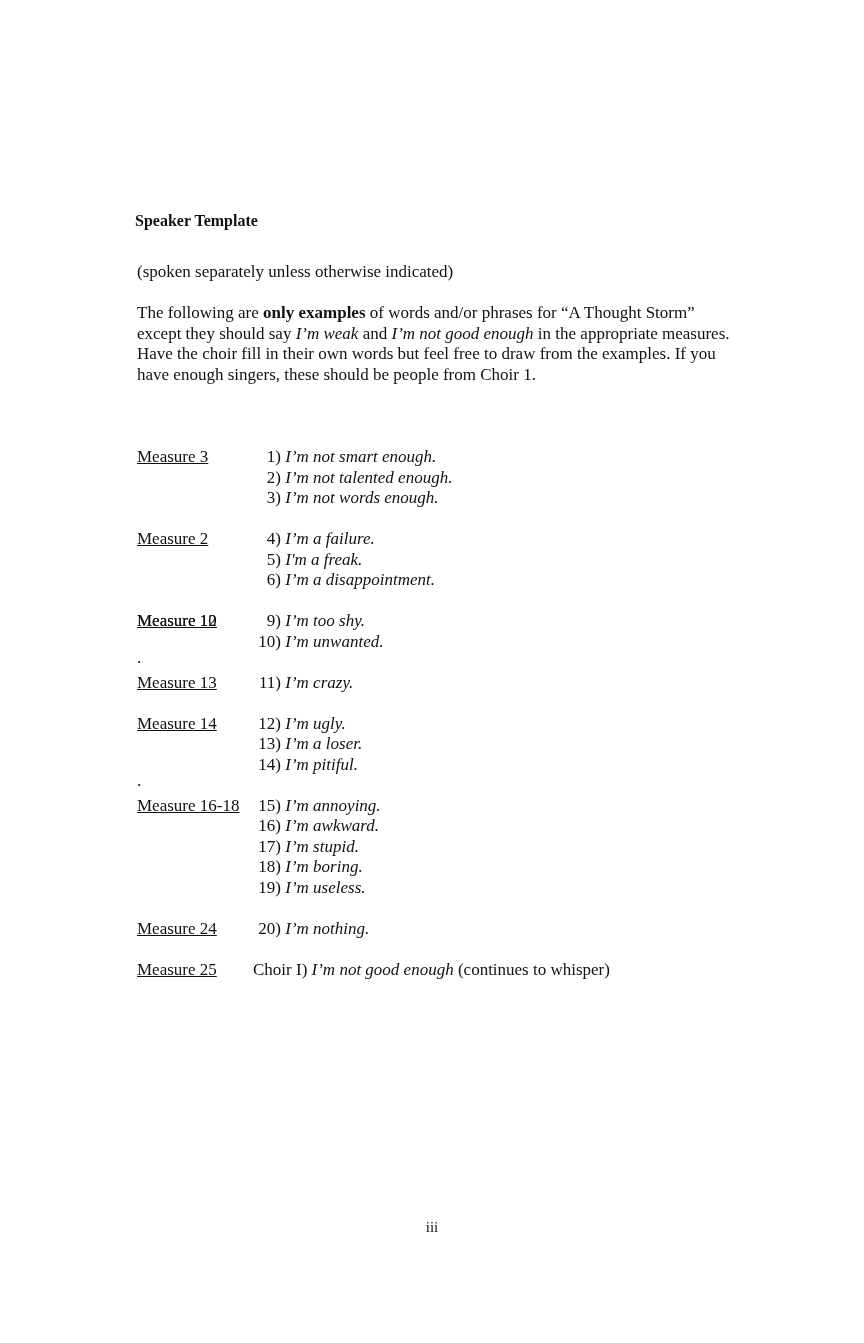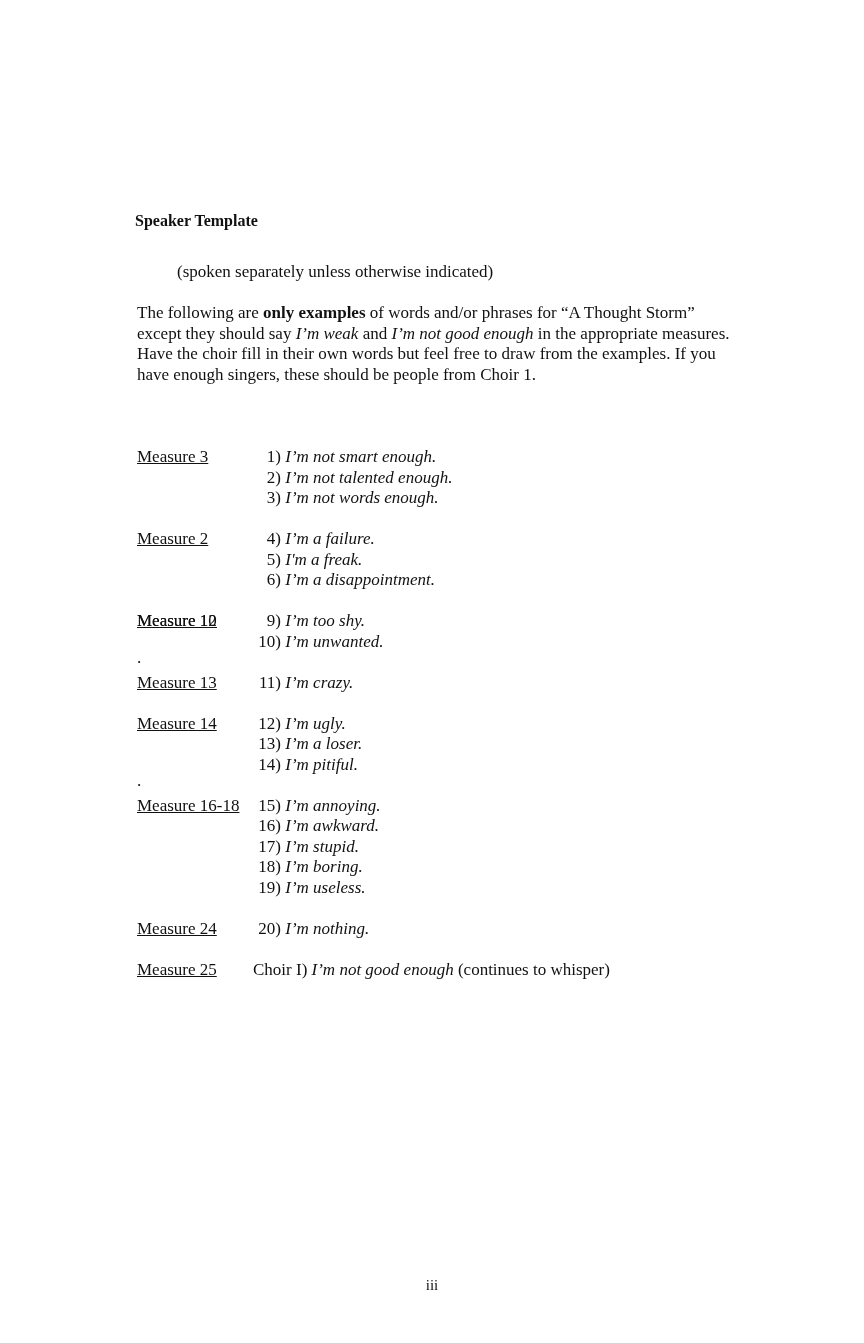--- a/index.html
+++ b/index.html
@@ -1,28 +1,28 @@
 <!DOCTYPE html>
 <html><head>
 <meta charset="utf-8">
 <style>
   html, body { margin: 0; padding: 0; background: #ffffff; }
   body { width: 864px; height: 1343px; position: relative; overflow: hidden;
          font-family: "Liberation Serif", serif; color: #111; }
   .title { position: absolute; left: 135px; top: 212px; font-size: 16px; font-weight: bold; margin: 0; }
-  .sub { position: absolute; left: 137px; top: 262px; font-size: 17px; line-height: 20.5px; margin-left: 40px; }
+  .sub { position: absolute; left: 137px; top: 262px; font-size: 17px; line-height: 20.5px; }
   .intro { position: absolute; left: 137px; top: 303px; width: 600px; font-size: 17px; line-height: 20.5px; }
   .list { position: absolute; left: 137px; top: 447px; font-size: 17px; line-height: 20.5px; }
   .group { position: relative; margin-bottom: 20.5px; }
   .group .mlabel { position: absolute; left: 0; top: 0; text-decoration: underline; }
   .group .items { margin-left: 116px; }
   .item { white-space: nowrap; }
   .num { display: inline-block; width: 28px; text-align: right; }
   .dot { height: 20.5px; line-height: 12px; margin-top: -20.5px; }
-  .page-num { position: absolute; left: 0; width: 864px; top: 1277px; text-align: center; font-size: 15px; }
+  .page-num { position: absolute; left: 0; width: 864px; top: 1219px; text-align: center; font-size: 15px; }
   i { }
   b { font-weight: bold; }
 </style>
 </head>
 <body>
 
 <h1 class="title">Speaker Template</h1>
 <div class="sub">(spoken separately unless otherwise indicated)</div>
 
 <p class="intro" style="margin:0"><span>The following are </span><b>only examples</b><span> of words and/or phrases for “A Thought Storm” except they should say </span><i>I’m weak</i><span> and </span><i>I’m not good enough</i><span> in the appropriate measures. Have the choir fill in their own words but feel free to draw from the examples. If you have enough singers, these should be people from Choir 1.</span></p>

